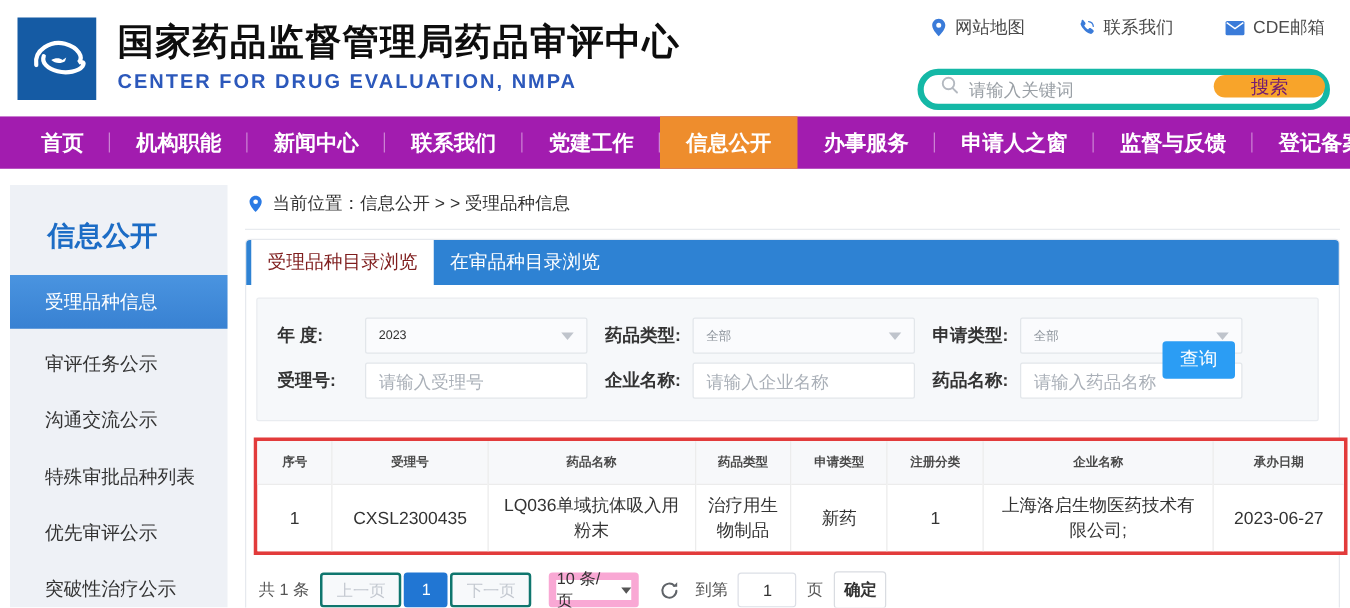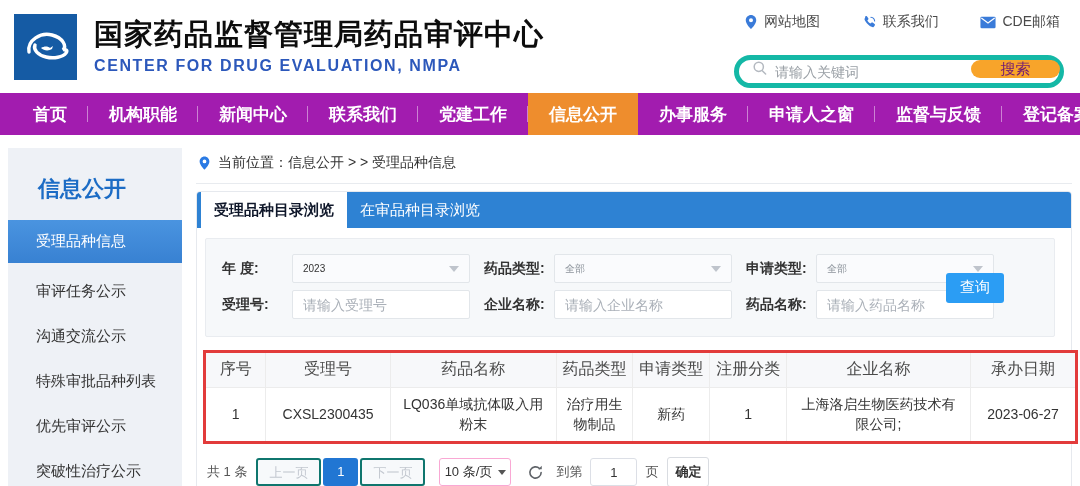--- a/index.html
+++ b/index.html
@@ -33,46 +33,46 @@
   .sidebar-title { color:#1c6cc5; font-size:22px; font-weight:bold; padding:10px 0 16px 30px; }
   .side-item { font-size:15px; color:#333; padding:13px 0 13px 28px; cursor:pointer; }
   .side-item.active { background:linear-gradient(180deg,#4a94e0,#3881d2); color:#fff; margin-bottom:6px; padding-top:12px; padding-bottom:12px; }
 
   .main { flex:1; margin-left:14px; margin-right:0; }
   .breadcrumb { display:flex; align-items:center; gap:7px; font-size:14px; color:#333; padding:6px 0 11px 2px; border-bottom:1px solid #e8ebef; }
 
   .card { margin-top:7px; border:1px solid #e6e9ee; border-radius:4px; background:#fff; }
   .tabbar { height:36px; background:#2e82d3; display:flex; padding-left:4px; border-radius:3px 3px 0 0; }
   .tab { width:146px; text-align:center; line-height:36px; font-size:15px; color:#fff; cursor:pointer; }
-  .tab.active { background:#fff; color:#0f172a; font-weight:bold; }
+  .tab.active { background:#fff; color:#7f1d1d; font-weight:normal; }
 
   .filter-panel { margin:10px 16px 0 8px; background:#f6f8fa; border:1px solid #e9ecf0; border-radius:2px; position:relative; padding:8px 0 10px 16px; }
   .filter-row { display:flex; align-items:center; margin:7px 0; }
   .filter-group { display:flex; align-items:center; margin-right:14px; }
   .filter-label { width:70px; font-size:14px; color:#333; font-weight:bold; text-align:left; white-space:nowrap; }
   .sel { width:178px; height:29px; background:#fafbfd; border:1px solid #e2e6ea; border-radius:2px; display:flex; align-items:center; padding:0 10px; cursor:pointer; }
   .sel .sel-value { flex:1; font-size:10px; color:#333; }
   .sel .sel-value.muted { color:#8d949c; }
   .caret { width:0; height:0; border-left:5px solid transparent; border-right:5px solid transparent; border-top:6px solid #bfc4cc; }
   .txt { width:178px; height:29px; background:#fff; border:1px solid #e2e6ea; border-radius:2px; padding:0 10px; font-size:14px; color:#333; outline:none; font-family:inherit; }
   .txt::placeholder { color:#aab0b8; }
-  .query-btn { position:absolute; right:50px; top:50%; transform:translateY(-50%); width:58px; height:30px; background:#2b9df4; color:#fff; border:none; border-radius:3px; font-size:15px; cursor:pointer; font-family:inherit; }
+  .query-btn { position:absolute; right:66px; top:50%; transform:translateY(-50%); width:58px; height:30px; background:#2b9df4; color:#fff; border:none; border-radius:3px; font-size:15px; cursor:pointer; font-family:inherit; }
 
   .table-wrap { margin:13px -7px 0 6px; border:3px solid #e23b3b; }
   table { width:100%; border-collapse:collapse; table-layout:fixed; background:#fff; }
-  th { background:#f7f8fa; font-weight:normal; font-size:16px; color:#4a4a4a; height:34px; border-right:1px solid #ececec; }
+  th { background:#f7f8fa; font-weight:bold; font-size:10px; color:#4a4a4a; height:34px; border-right:1px solid #ececec; }
   th:last-child { border-right:none; }
   td { height:54px; text-align:center; font-size:14px; color:#333; border-top:1px solid #ececec; border-right:1px solid #ececec; padding:4px 8px; line-height:1.45; }
   td:last-child { border-right:none; }
 
   .pagination { display:flex; align-items:center; margin:13px 0 0 10px; padding-bottom:14px; font-size:13px; color:#555; }
   .pg-total { margin-right:9px; }
   .pg-btn { width:65px; height:28px; line-height:26px; text-align:center; border:2px solid #0f766e; background:#f7f9fb; color:#c3c8d0; border-radius:3px; margin-right:2px; cursor:default; font-size:13px; }
   .pg-cur { width:35px; height:28px; line-height:28px; text-align:center; background:#2176d3; color:#fff; border-radius:3px; margin-right:2px; cursor:pointer; }
-  .pg-size { width:72px; height:28px; border:1px solid #f9a8d4; border-radius:3px; background:#fff; display:flex; align-items:center; justify-content:center; gap:6px; margin-left:12px; cursor:pointer; color:#333; }
+  .pg-size { width:72px; height:28px; border:6px solid #f9a8d4; border-radius:3px; background:#fff; display:flex; align-items:center; justify-content:center; gap:6px; margin-left:12px; cursor:pointer; color:#333; }
   .pg-size .caret { border-top-color:#555; border-left-width:4px; border-right-width:4px; border-top-width:5px; }
   .refresh { margin:0 10px 0 16px; display:flex; align-items:center; cursor:pointer; }
   .goto-label { margin:0 8px 0 2px; }
   .goto-input { width:47px; height:28px; border:1px solid #dcdfe6; border-radius:3px; text-align:center; font-size:13px; color:#333; outline:none; font-family:inherit; }
   .page-unit { margin:0 9px 0 8px; }
   .confirm-btn { width:42px; height:30px; border:1px solid #d9dce1; background:#fff; border-radius:3px; font-size:13px; color:#333; font-weight:bold; cursor:pointer; font-family:inherit; }
   .ic { flex:0 0 auto; display:block; }
 </style>
 </head>
 <body>

